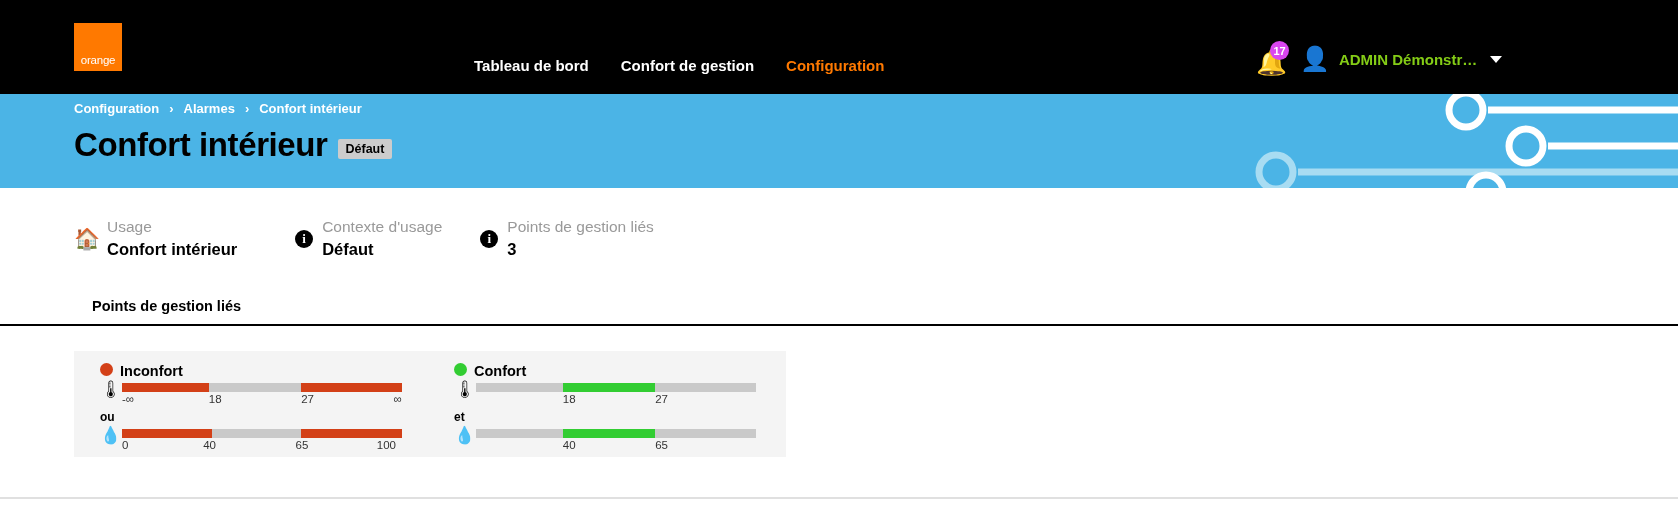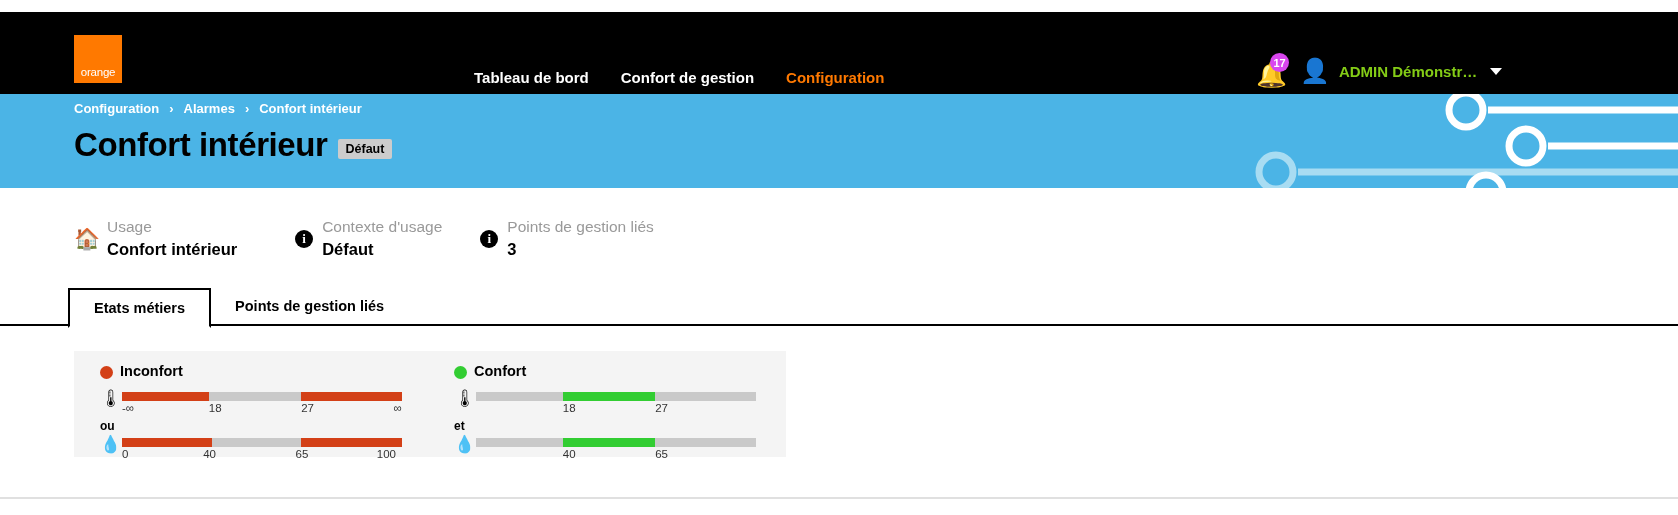--- a/index.html
+++ b/index.html
@@ -5,21 +5,21 @@
   * { box-sizing: border-box; margin: 0; padding: 0; }
   html, body {
     width: 1678px; height: 515px;
     font-family: "Liberation Sans", sans-serif;
     background: #ffffff;
     overflow: hidden;
   }
 
   
   .topbar {
-    position: absolute; left: 0; top: 12px;
+    position: absolute; left: 0; top: 0;
     width: 1678px; height: 94px;
     background: #000000;
   }
   .logo {
     position: absolute; left: 74px; top: 23px;
     width: 48px; height: 48px;
     background: #ff7900;
     display: flex; align-items: flex-end; justify-content: center;
   }
   .logo-text {
@@ -142,21 +142,21 @@
 
   
   .panel {
     position: absolute; left: 74px; top: 351px;
     width: 712px; height: 106px;
     background: #f4f4f4;
   }
   .state-col { position: absolute; top: 12px; }
   .state-col.left  { left: 26px; }
   .state-col.right { left: 380px; }
-  .state-head { display: flex; align-items: flex-end; gap: 7px; margin-bottom: 9px; }
+  .state-head { display: flex; align-items: flex-start; gap: 7px; }
   .dot { width: 13px; height: 13px; border-radius: 50%; }
   .state-name { font-size: 14.5px; font-weight: bold; color: #000000; }
 
   .meas { position: relative; height: 30px; }
   .meas-ico {
     position: absolute; left: 0; top: 2px;
     width: 18px; text-align: center;
     font-size: 17px; line-height: 1; color: #000000;
   }
   .track {
@@ -255,21 +255,20 @@
     <span class="info-ico circle-i">i</span>
     <span>
       <div class="info-label">Points de gestion liés</div>
       <div class="info-value">3</div>
     </span>
   </div>
 </div>
 
 <div class="tabsrow">
   <div class="tabs">
-    <div class="tab active">Etats métiers</div>
     <div class="tab">Points de gestion liés</div>
   </div>
 </div>
 
 <div class="panel">
   <div class="state-col left" id="state-0">
       <div class="state-head">
         <span class="dot" style="background: rgb(211, 64, 23);"></span>
         <span class="state-name">Inconfort</span>
       </div>

